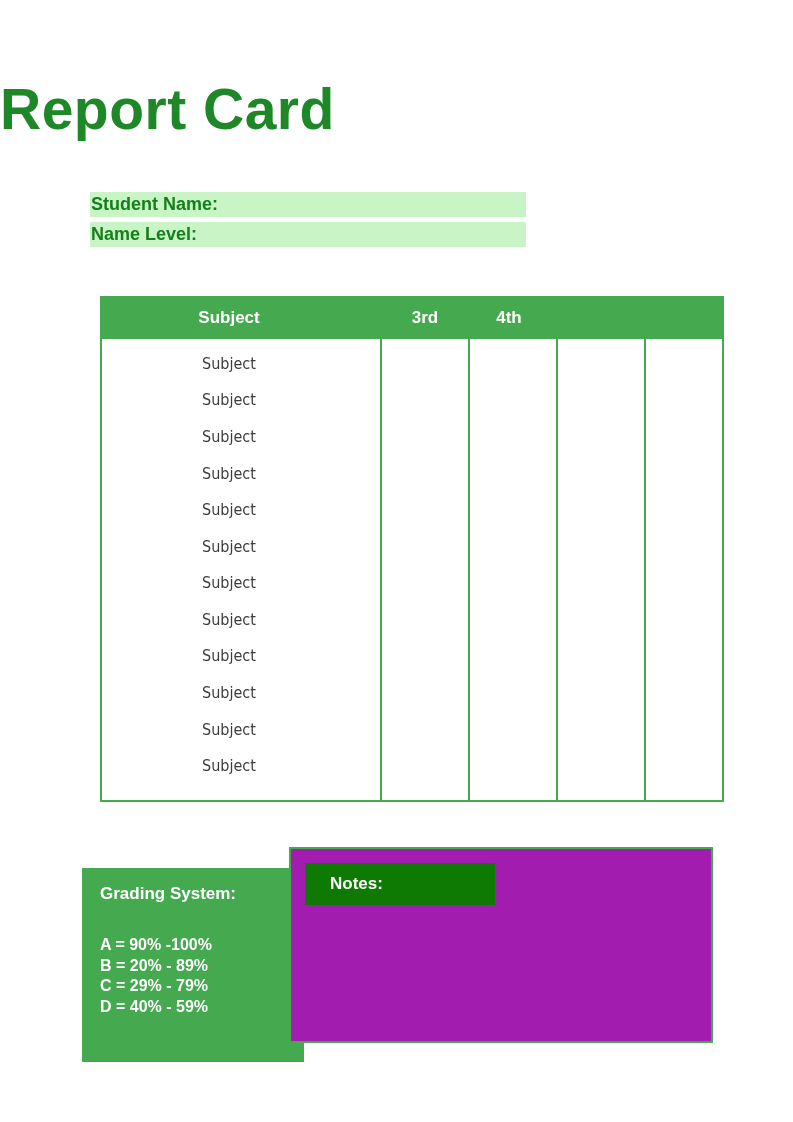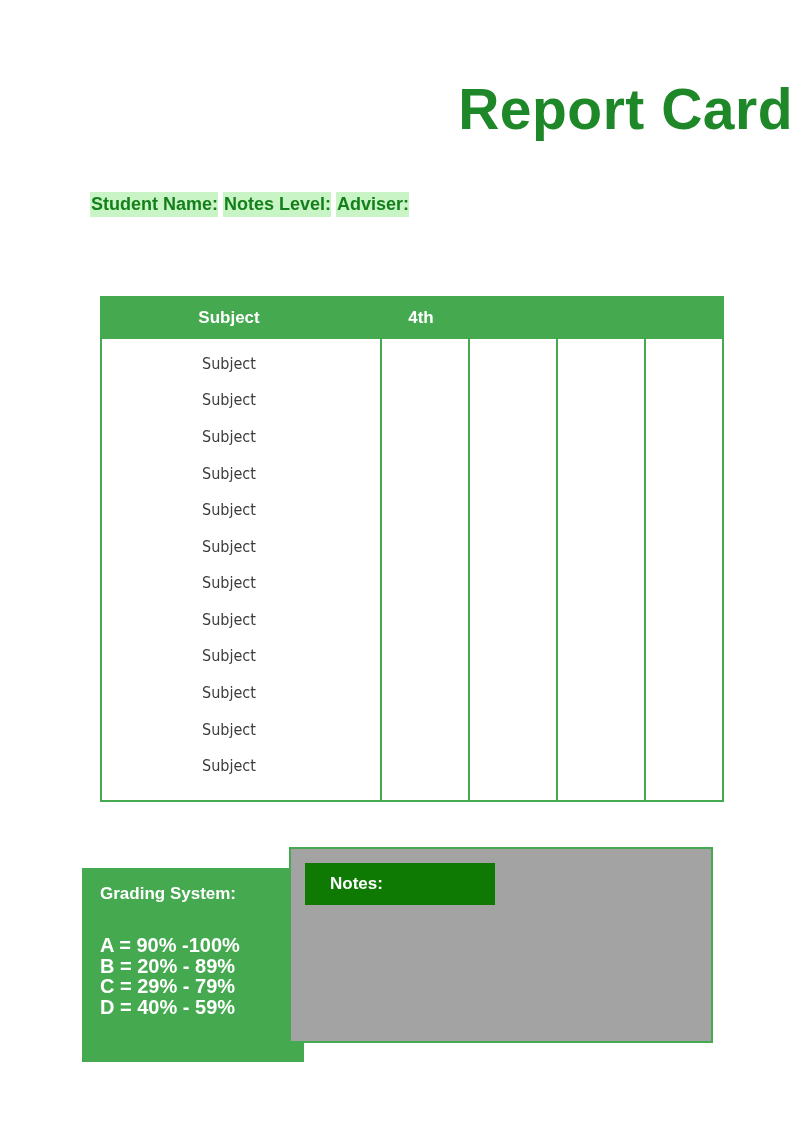--- a/index.html
+++ b/index.html
@@ -10,33 +10,33 @@
     height: 1122px;
     background: #ffffff;
     font-family: "Liberation Sans", sans-serif;
     overflow: hidden;
   }
   .title {
     position: absolute;
     top: 76px;
     left: 0;
     width: 100%;
-    text-align: right;
+    text-align: left;
     font-size: 57px;
     font-weight: 800;
     letter-spacing: 0.5px;
     color: var(--title-green, #1e8728);
   }
   .fields {
     position: absolute;
     left: 90px;
     top: 192px;
     width: 436px;
     display: flex;
-    flex-direction: row;
+    flex-direction: column;
     gap: 5px;
   }
   .field {
     height: 25px;
     background: var(--light-green, #c9f4c6);
     display: flex;
     align-items: center;
   }
   .field span {
     font-size: 18px;
@@ -106,33 +106,33 @@
     color: #ffffff;
     padding: 16px 8px 0 18px;
     margin-top: 20px;
   }
   .grading-title {
     font-size: 17px;
     font-weight: bold;
   }
   .grading-scale {
     margin-top: 31px;
-    font-size: 20px;
+    font-size: 16px;
     font-weight: bold;
     line-height: 20.7px;
     white-space: nowrap;
   }
   .notes {
     position: absolute;
     left: 289px;
     top: 847px;
     width: 424px;
     height: 196px;
     border: 2px solid var(--accent-green, #45a94f);
-    background: #a3a3a3;
+    background: #a21caf;
   }
   .notes-label {
     position: absolute;
     left: 14px;
     top: 14px;
     width: 190px;
     height: 42px;
     background: var(--dark-green, #0e7a04);
     color: #ffffff;
     font-size: 17px;
@@ -146,30 +146,28 @@
 
 <div class="page">
 
   <h1 class="title">Report Card</h1>
 
   <div class="fields">
     <div class="field">
       <span>Student Name:</span>
     </div>
     <div class="field">
-      <span>Notes Level:</span>
-    </div>
-    <div class="field">
-      <span>Adviser:</span>
+      <span>Name Level:</span>
     </div>
   </div>
 
   <div class="gtable">
     <div class="thead">
       <div class="th th-subject">Subject</div>
+      <div class="th th-q">3rd</div>
       <div class="th th-q">4th</div>
     </div>
     <div class="tbody">
       <div class="col-subject">
         <div class="subject-cell">Subject</div>
         <div class="subject-cell">Subject</div>
         <div class="subject-cell">Subject</div>
         <div class="subject-cell">Subject</div>
         <div class="subject-cell">Subject</div>
         <div class="subject-cell">Subject</div>

